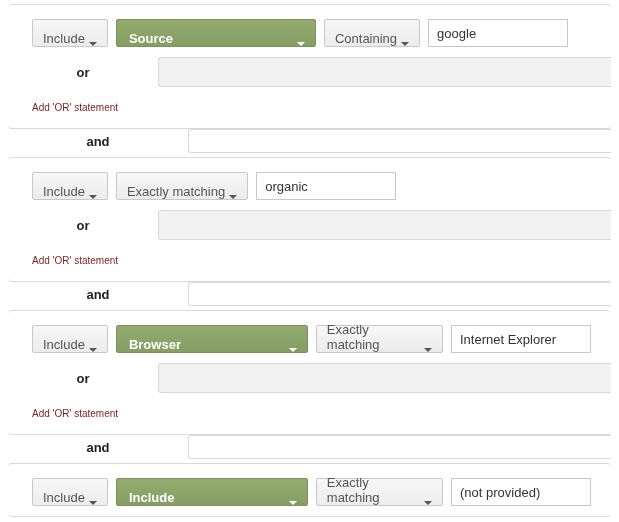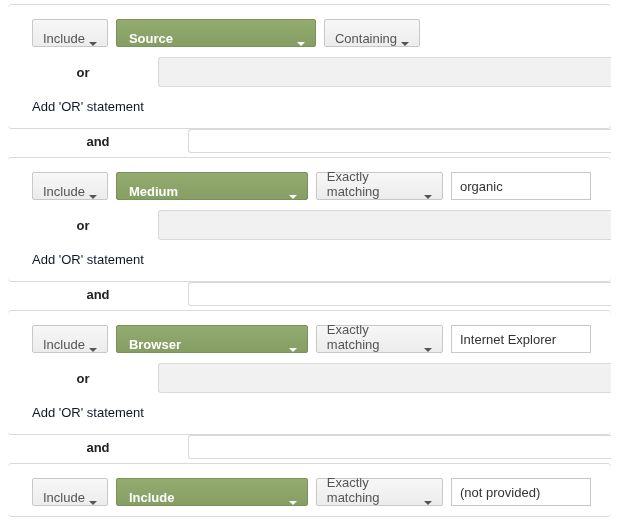--- a/index.html
+++ b/index.html
@@ -48,22 +48,22 @@
     background: #f1f1f1;
     border: 1px solid #d9d9d9;
     border-right: none;
     border-top-left-radius: 3px;
     border-bottom-left-radius: 3px;
   }
   .add-or-row {
     padding: 12px 24px 14px 24px;
   }
   .add-or-link {
-    color: #0f172a;
-    font-size: 13px;
+    color: #7f1d1d;
+    font-size: 10px;
     cursor: pointer;
   }
   .and-row {
     display: flex;
     align-items: stretch;
     height: 24px;
     margin: 0 8px;
   }
   .and-label-wrap {
     width: 180px;
@@ -139,20 +139,21 @@
           <span class="caret"></span>
         </div>
         <div class="btn-green">
           <span>Source</span>
           <span class="caret"></span>
         </div>
         <div class="btn-gray">
           <span>Containing</span>
           <span class="caret"></span>
         </div>
+        <input class="text-input" type="text" value="google" style="">
       </div>
       <div class="or-row">
         <div class="or-label-wrap">
           <span class="or-label">or</span>
         </div>
         <div class="or-gutter"></div>
       </div>
       <div class="add-or-row"><span class="add-or-link">Add 'OR' statement</span></div>
     </div>
     <div class="and-row">
@@ -160,24 +161,20 @@
         <span class="and-label">and</span>
       </div>
       <div class="and-gutter"></div>
     </div>
     <div class="panel">
       <div class="cond-row">
         <div class="btn-gray">
           <span>Include</span>
           <span class="caret"></span>
         </div>
-        <div class="btn-green">
-          <span>Medium</span>
-          <span class="caret"></span>
-        </div>
         <div class="btn-gray">
           <span>Exactly matching</span>
           <span class="caret"></span>
         </div>
         <input class="text-input" type="text" value="organic" style="">
       </div>
       <div class="or-row">
         <div class="or-label-wrap">
           <span class="or-label">or</span>
         </div>

